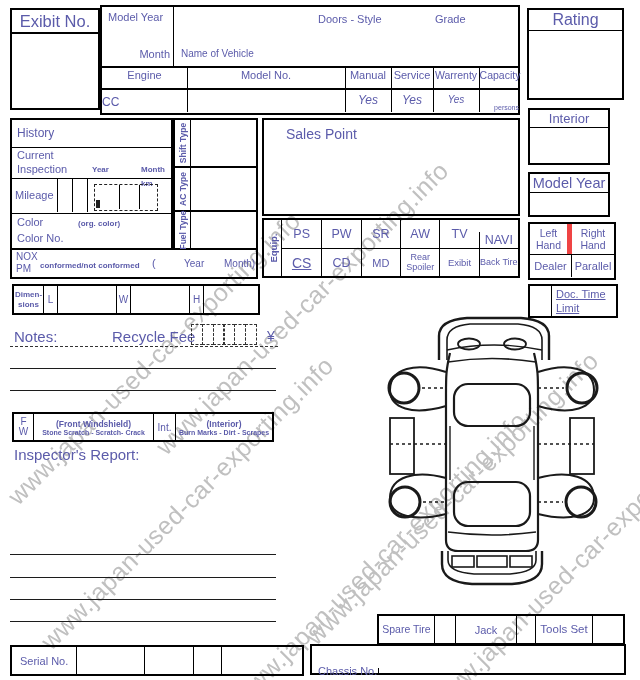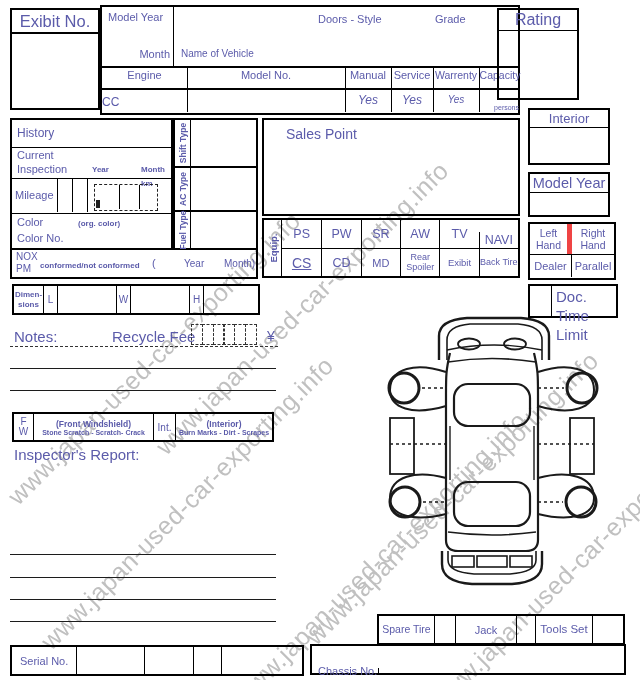--- a/index.html
+++ b/index.html
@@ -60,21 +60,21 @@
     <div class="abs ctr" style="left:289px;top:62px;width:42px;font-size:11px;">Service</div>
     <div class="abs ctr" style="left:331px;top:62px;width:46px;font-size:10.5px;">Warrenty</div>
     <div class="abs ctr" style="left:377px;top:62px;width:42px;font-size:10.5px;">Capacity</div>
     <div class="abs" style="left:0;top:88px;width:80px;font-size:12px;">CC</div>
     <div class="abs ctr" style="left:243px;top:86px;width:46px;font-size:12px;font-style:italic;">Yes</div>
     <div class="abs ctr" style="left:289px;top:86px;width:42px;font-size:12px;font-style:italic;">Yes</div>
     <div class="abs ctr" style="left:331px;top:87px;width:46px;font-size:10px;font-style:italic;">Yes</div>
     <div class="abs" style="left:377px;top:97px;width:40px;font-size:7px;text-align:right;">persons</div>
   </div>
 
-  <div class="abs b25 fg" style="left:497px;top:8px;width:82px;height:92px;">
+  <div class="abs b25 fg" style="left:527px;top:8px;width:97px;height:92px;">
     <div class="ctr" style="height:20px;border-bottom:1.5px solid #000;font-size:16px;">Rating</div>
     <div style="height:66px;"></div>
   </div>
 
   <div class="abs b25 fg" style="left:10px;top:118px;width:163px;height:132px;">
     <div style="height:28px;border-bottom:1.5px solid #000;font-size:12px;padding:6px 0 0 5px;box-sizing:border-box;">History</div>
     <div style="height:31px;border-bottom:1.5px solid #000;position:relative;box-sizing:border-box;">
       <div class="abs" style="left:5px;top:1px;width:72px;font-size:11px;line-height:1.25;">Current Inspection</div>
       <div class="abs bold" style="left:80px;top:17px;font-size:8px;">Year</div>
       <div class="abs bold" style="left:129px;top:17px;font-size:8px;">Month</div>
@@ -163,21 +163,21 @@
       <div class="ctr" style="width:50%;border-right:5px solid #ef4444;font-size:10.5px;line-height:1.15;box-sizing:border-box;">Left Hand</div>
       <div class="ctr" style="width:50%;font-size:10.5px;line-height:1.15;">Right Hand</div>
     </div>
     <div style="display:flex;height:22px;">
       <div class="ctr" style="width:50%;border-right:1px solid #000;font-size:11px;box-sizing:border-box;">Dealer</div>
       <div class="ctr" style="width:50%;font-size:11px;">Parallel</div>
     </div>
   </div>
   <div class="abs b25 fg" style="left:528px;top:284px;width:90px;height:34px;display:flex;">
     <div style="width:22px;border-right:1px solid #000;box-sizing:border-box;"></div>
-    <div style="flex:1;font-size:15px;line-height:1.25;padding:2px 0 16px 4px;">Doc. Time Limit</div>
+    <div style="flex:1;font-size:11px;line-height:1.25;padding:2px 0 16px 4px;text-decoration:underline;">Doc. Time Limit</div>
   </div>
 
   <div class="abs b25 fg" style="left:12px;top:284px;width:248px;height:31px;display:flex;">
     <div class="ctr bold" style="width:30px;border-right:1px solid #000;font-size:8px;line-height:1.15;flex-direction:column;box-sizing:border-box;">
       <span>Dimen-</span>
       <span>sions</span>
     </div>
     <div class="ctr" style="width:14px;border-right:1px solid #000;font-size:10px;box-sizing:border-box;">L</div>
     <div style="width:59px;border-right:1px solid #000;box-sizing:border-box;"></div>
     <div class="ctr" style="width:14px;border-right:1px solid #000;font-size:10px;box-sizing:border-box;">W</div>

